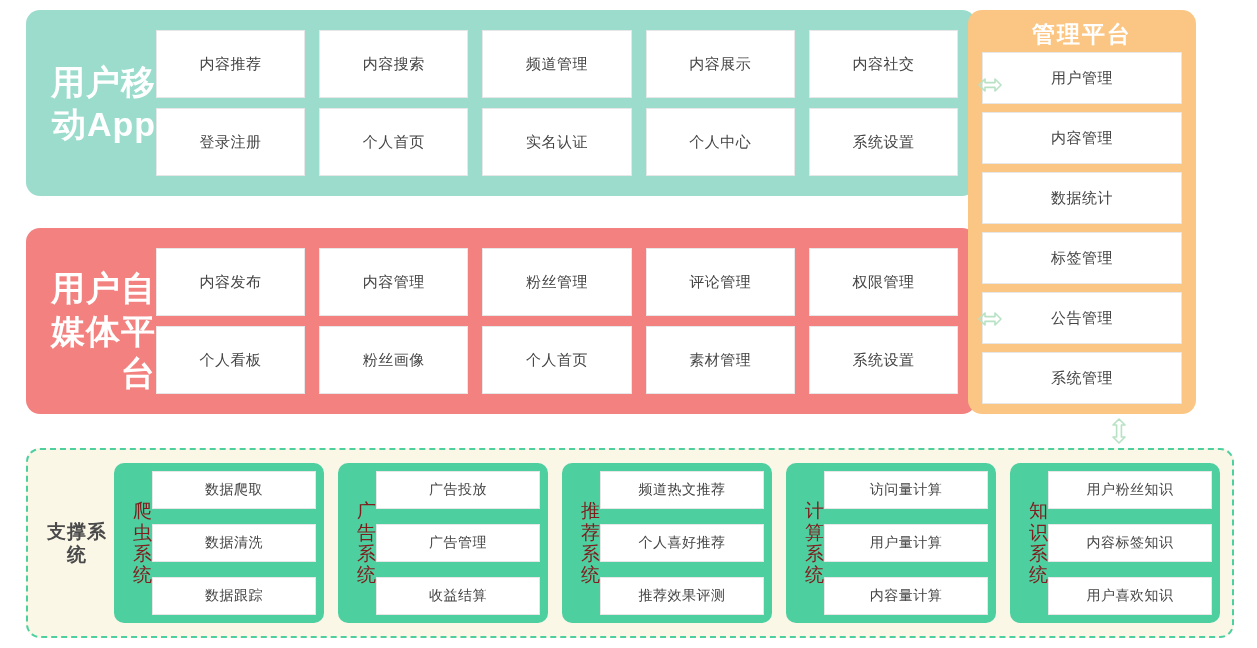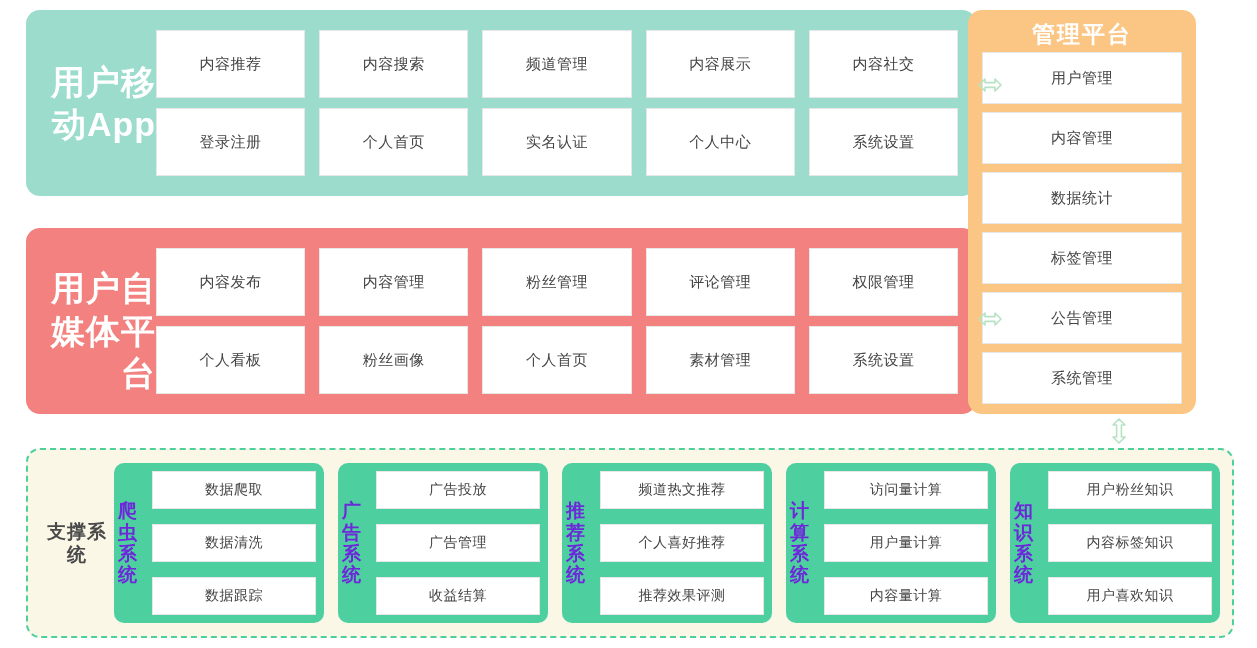--- a/index.html
+++ b/index.html
@@ -161,25 +161,25 @@
   .sub-system {
     background: #4ECFA0;
     border-radius: 10px;
     display: flex;
     align-items: center;
     box-sizing: border-box;
     padding: 8px 8px 8px 4px;
   }
   .sub-label {
     flex: 0 0 34px;
-    color: #6d28d9;
-    font-weight: bold;
+    color: #7f1d1d;
+    font-weight: normal;
     font-size: 19px;
     line-height: 1.12;
-    text-align: left;
+    text-align: right;
     letter-spacing: 0px;
     box-sizing: border-box;
   }
   .sub-items {
     flex: 1 1 auto;
     display: grid;
     grid-template-rows: repeat(3, 1fr);
     gap: 15px;
     height: 100%;
     box-sizing: border-box;

